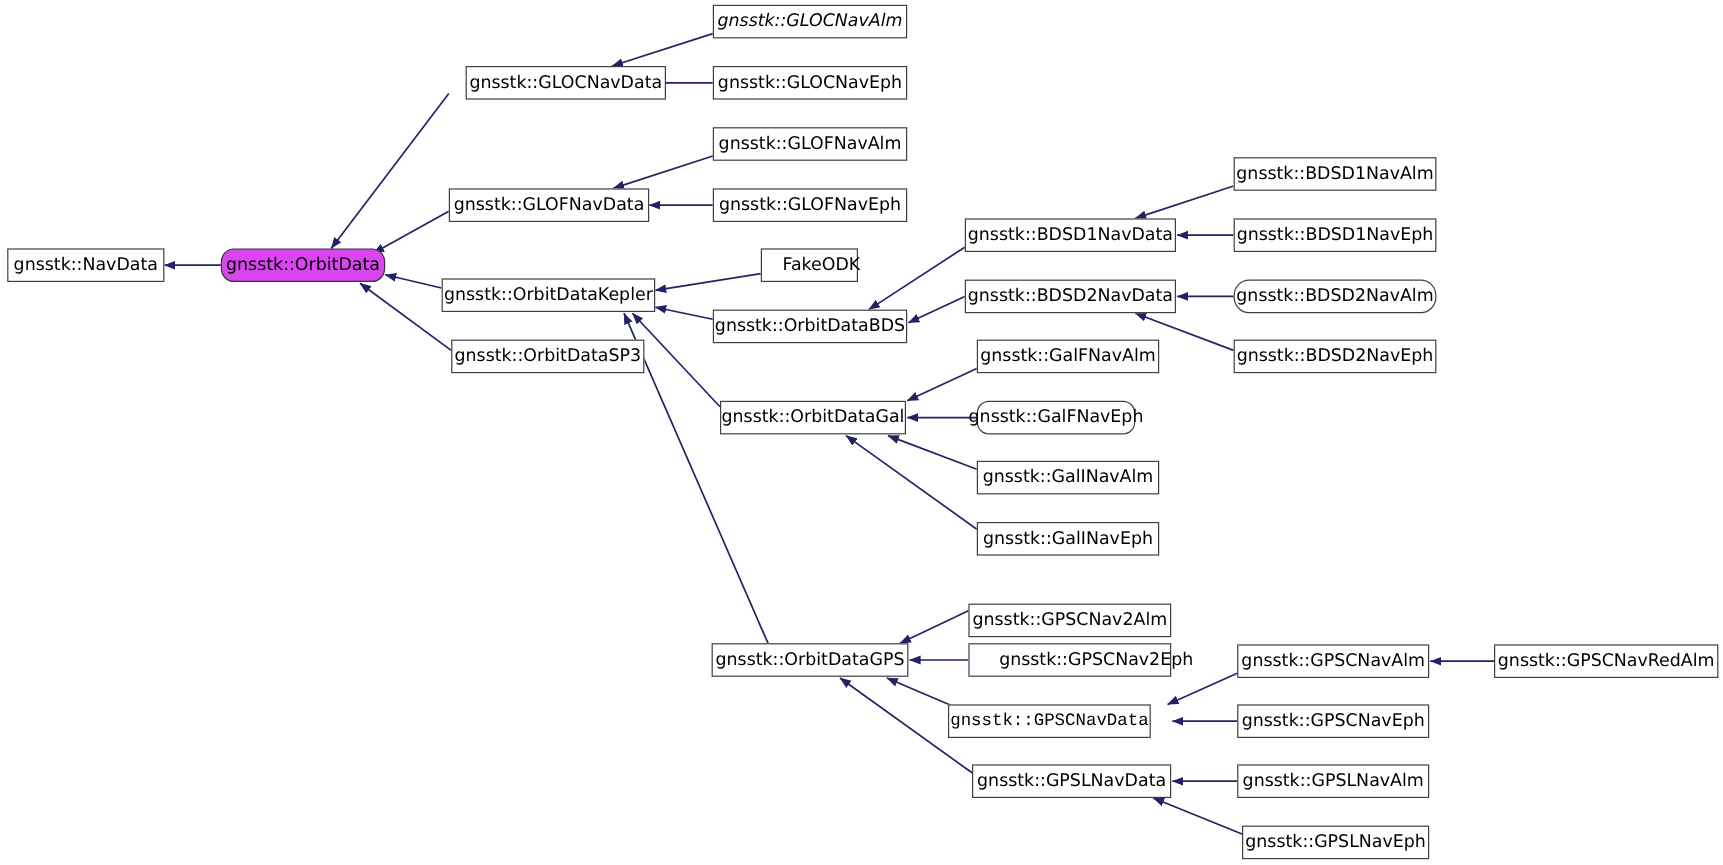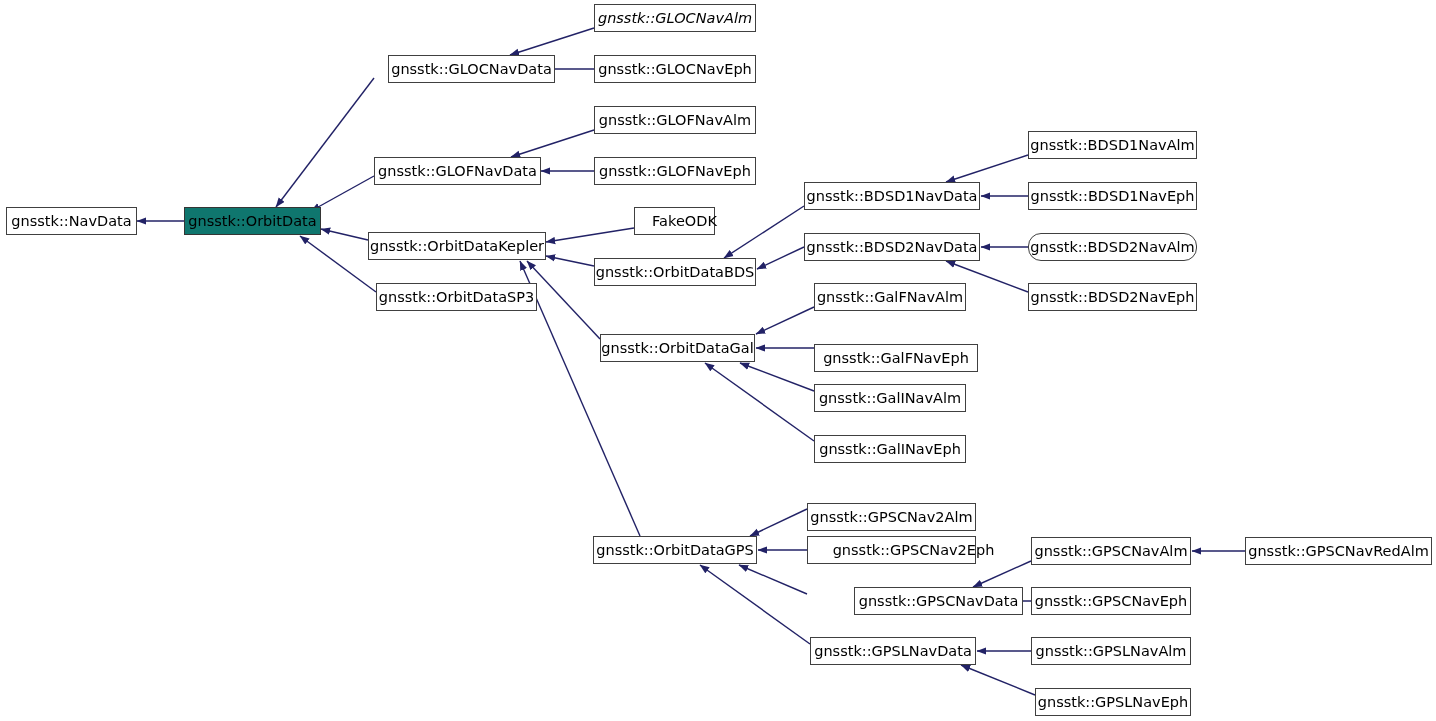--- a/index.html
+++ b/index.html
@@ -32,22 +32,23 @@
     color: #000000;
     font-size: 14.5px;
     line-height: 1;
     display: flex;
     align-items: center;
     justify-content: center;
     white-space: nowrap;
     letter-spacing: 0px;
   }
   .node.root {
-    background: #0f766e;
+    background: #d946ef;
     border-color: #353535;
+    border-radius: 11px;
   }
 </style>
 </head>
 <body>
 
 <div id="canvas">
   <svg id="edges" viewBox="0 0 1436 721" width="1436" height="721" xmlns="http://www.w3.org/2000/svg">
     <defs>
       <marker id="arrowhead" markerWidth="10" markerHeight="8" refX="9.2" refY="4" orient="auto" markerUnits="userSpaceOnUse">
         <path d="M0,0.3 L9.6,4 L0,7.7 Z" fill="#222266"></path>
@@ -99,26 +100,26 @@
       <div class="node" style="left: 594px; top: 55px; width: 162px; height: 28px;">gnsstk::GLOCNavEph</div>
       <div class="node" style="left: 594px; top: 106px; width: 162px; height: 28px;">gnsstk::GLOFNavAlm</div>
       <div class="node" style="left: 594px; top: 157px; width: 162px; height: 28px;">gnsstk::GLOFNavEph</div>
       <div class="node" style="left: 634px; top: 207px; width: 81px; height: 28px; padding-left: 20px;">FakeODK</div>
       <div class="node" style="left: 594px; top: 258px; width: 162px; height: 28px;">gnsstk::OrbitDataBDS</div>
       <div class="node" style="left: 600px; top: 334px; width: 155px; height: 28px;">gnsstk::OrbitDataGal</div>
       <div class="node" style="left: 593px; top: 536px; width: 164px; height: 28px;">gnsstk::OrbitDataGPS</div>
       <div class="node" style="left: 804px; top: 182px; width: 176px; height: 28px;">gnsstk::BDSD1NavData</div>
       <div class="node" style="left: 804px; top: 233px; width: 176px; height: 28px;">gnsstk::BDSD2NavData</div>
       <div class="node" style="left: 814px; top: 283px; width: 152px; height: 28px;">gnsstk::GalFNavAlm</div>
-      <div class="node" style="left: 814px; top: 344px; width: 164px; height: 28px;">gnsstk::GalFNavEph</div>
+      <div class="node" style="left: 814px; top: 334px; width: 132px; height: 28px; border-radius: 10px;">gnsstk::GalFNavEph</div>
       <div class="node" style="left: 814px; top: 384px; width: 152px; height: 28px;">gnsstk::GalINavAlm</div>
       <div class="node" style="left: 814px; top: 435px; width: 152px; height: 28px;">gnsstk::GalINavEph</div>
       <div class="node" style="left: 807px; top: 485px; width: 169px; height: 28px; margin-top: 18px;">gnsstk::GPSCNav2Alm</div>
       <div class="node" style="left: 807px; top: 536px; width: 169px; height: 28px; padding-left: 44px;">gnsstk::GPSCNav2Eph</div>
-      <div class="node" style="left: 854px; top: 587px; width: 169px; height: 28px;">gnsstk::GPSCNavData</div>
+      <div class="node" style="left: 790px; top: 587px; width: 169px; height: 28px; font-family: Liberation Mono, monospace;">gnsstk::GPSCNavData</div>
       <div class="node" style="left: 810px; top: 637px; width: 166px; height: 28px;">gnsstk::GPSLNavData</div>
       <div class="node" style="left: 1028px; top: 131px; width: 169px; height: 28px;">gnsstk::BDSD1NavAlm</div>
       <div class="node" style="left: 1028px; top: 182px; width: 169px; height: 28px;">gnsstk::BDSD1NavEph</div>
       <div class="node" style="left: 1028px; top: 233px; width: 169px; height: 28px; border-radius: 13px;">gnsstk::BDSD2NavAlm</div>
       <div class="node" style="left: 1028px; top: 283px; width: 169px; height: 28px;">gnsstk::BDSD2NavEph</div>
       <div class="node" style="left: 1031px; top: 537px; width: 160px; height: 28px;">gnsstk::GPSCNavAlm</div>
       <div class="node" style="left: 1031px; top: 587px; width: 160px; height: 28px;">gnsstk::GPSCNavEph</div>
       <div class="node" style="left: 1031px; top: 637px; width: 160px; height: 28px;">gnsstk::GPSLNavAlm</div>
       <div class="node" style="left: 1035px; top: 688px; width: 156px; height: 28px;">gnsstk::GPSLNavEph</div>
       <div class="node" style="left: 1245px; top: 537px; width: 187px; height: 28px;">gnsstk::GPSCNavRedAlm</div>

